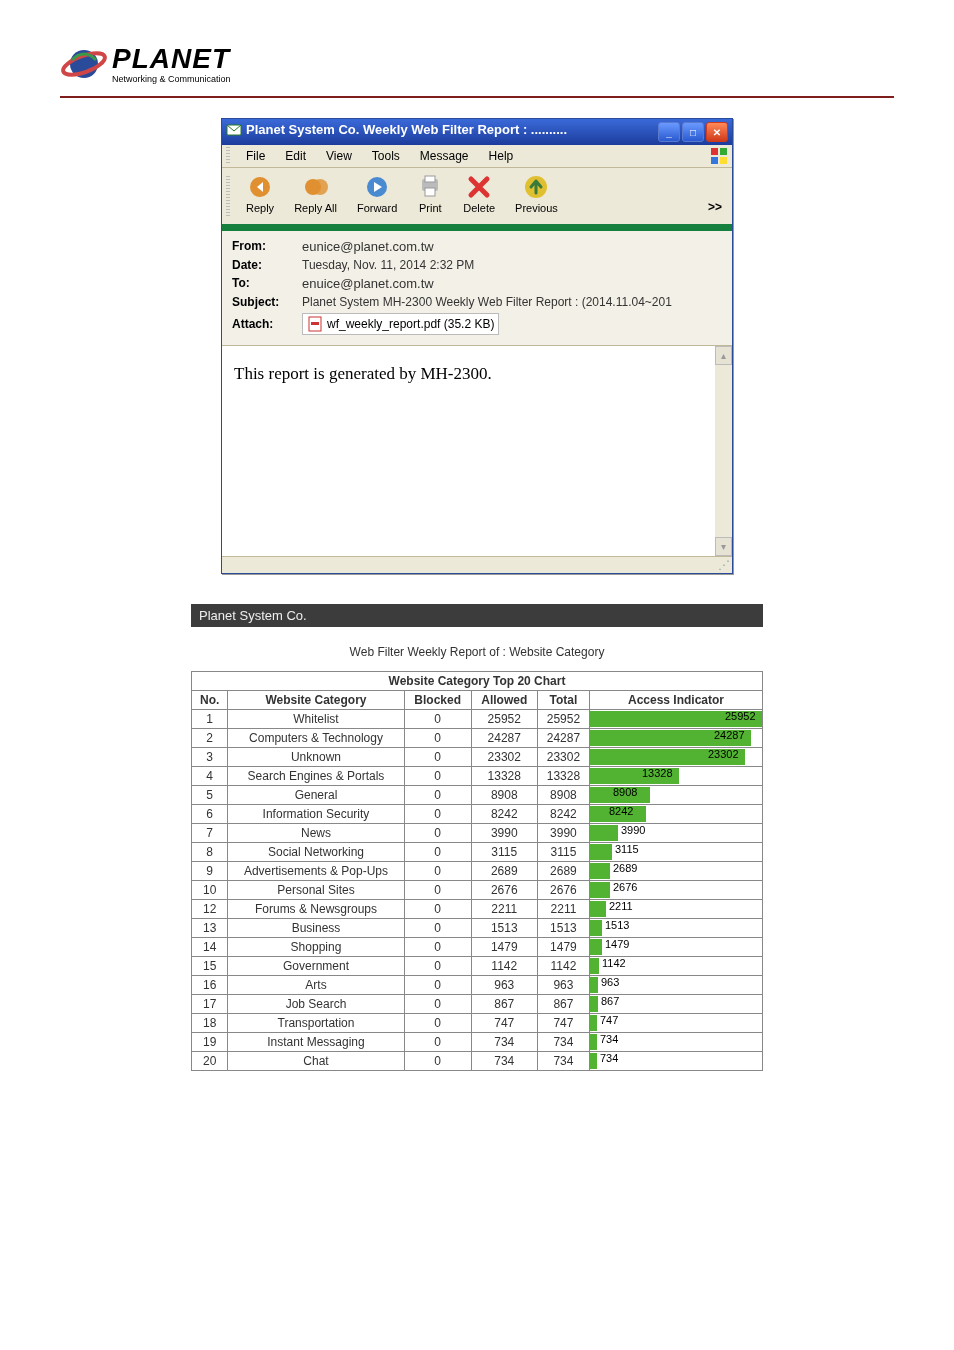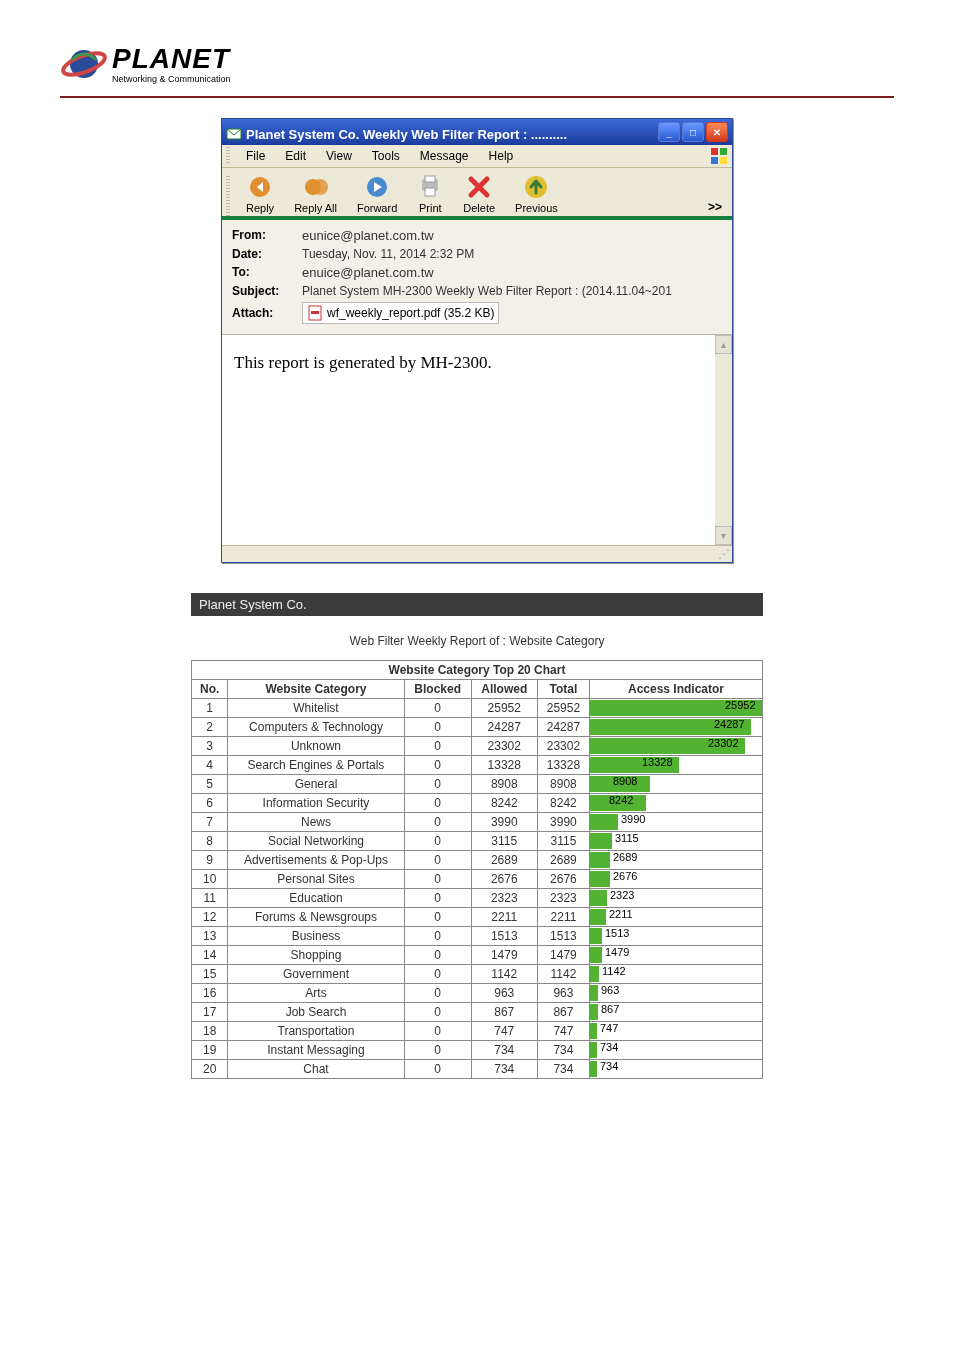--- a/index.html
+++ b/index.html
@@ -48,21 +48,21 @@
     margin: 0 auto 30px auto;
     border: 1px solid #2a4a9a;
     background: #ece9d8;
     font-family: Tahoma, Arial, sans-serif;
     font-size: 12px;
     box-shadow: 1px 1px 0 #999;
   }
   .titlebar {
     background: linear-gradient(#3a6ad9, #1c3c9c);
     display: flex;
-    align-items: flex-end;
+    align-items: flex-start;
     padding: 3px 4px;
     color: #fff;
   }
   .titlebar .ticon {
     width: 16px; height: 16px; margin-right: 4px;
     color: #7fef7f;
   }
   .titlebar .ttext {
     flex: 1;
     font-weight: bold;
@@ -95,23 +95,23 @@
     margin-right: 6px;
   }
   .menubar .mi { padding: 2px 10px; }
   .menubar .winflag {
     margin-left: auto;
     width: 18px; height: 18px;
   }
   .toolbar {
     display: flex;
     align-items: flex-end;
-    padding: 4px 4px 0 4px;
+    padding: 4px 4px 8px 4px;
     background: #ece9d8;
-    border-bottom: 4px solid #15803d;
+    border-bottom: 7px solid #15803d;
   }
   .toolbar .grip {
     width: 4px; height: 40px;
     background: repeating-linear-gradient(#bbb, #bbb 1px, transparent 1px, transparent 3px);
     margin-right: 6px;
   }
   .tbtn {
     display: flex;
     flex-direction: column;
     align-items: center;
@@ -534,33 +534,20 @@
           <td>2676</td>
           <td>2676</td>
           <td class="ind">
             <span class="ind-label" style="left: 20px;">2676</span>
             <div class="ind-wrap">
               <div class="ind-bar" style="width: 18px;"></div>
             </div>
           </td>
         </tr>
         <tr>
-          <td>11</td>
-          <td class="cat">Education</td>
-          <td>0</td>
-          <td>2323</td>
-          <td>2323</td>
-          <td class="ind">
-            <span class="ind-label" style="left: 17px;">2323</span>
-            <div class="ind-wrap">
-              <div class="ind-bar" style="width: 15px;"></div>
-            </div>
-          </td>
-        </tr>
-        <tr>
           <td>12</td>
           <td class="cat">Forums &amp; Newsgroups</td>
           <td>0</td>
           <td>2211</td>
           <td>2211</td>
           <td class="ind">
             <span class="ind-label" style="left: 16px;">2211</span>
             <div class="ind-wrap">
               <div class="ind-bar" style="width: 14px;"></div>
             </div>

